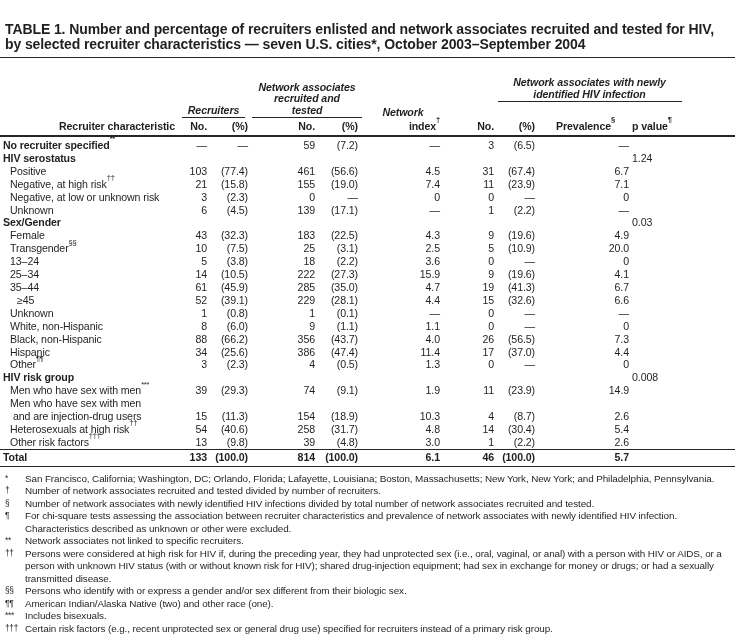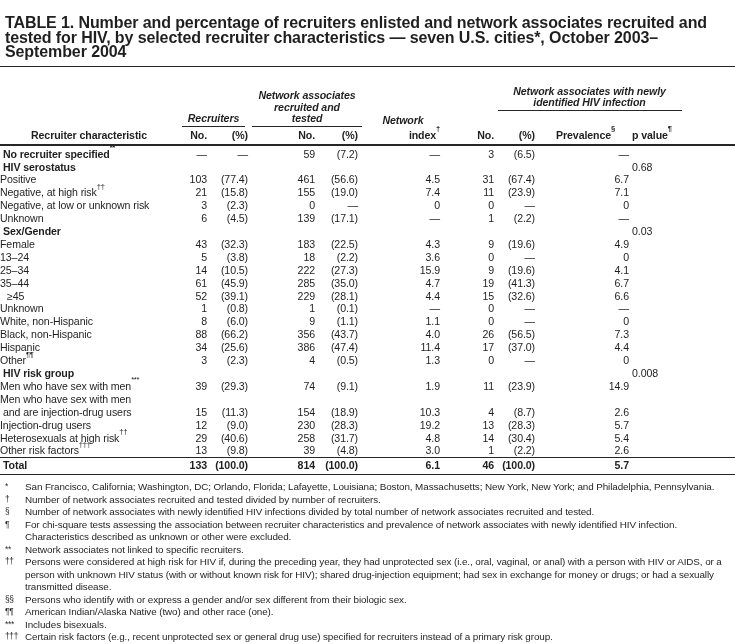--- a/index.html
+++ b/index.html
@@ -6,40 +6,40 @@
   body {
     width:735px; height:644px; overflow:hidden;
     background:#ffffff; color:#1f1f1f;
     font-family:"Liberation Sans", sans-serif;
     letter-spacing:-0.1px;
   }
   .page { width:735px; }
 
   
   .title {
-    font-weight:bold; font-size:16px; line-height:14.6px;
-    padding:16px 8px 6px 5px;
+    font-weight:bold; font-size:14px; line-height:14.6px;
+    padding:22px 8px 6px 5px;
   }
 
   
   table.maintbl {
     width:735px; border-collapse:collapse; table-layout:fixed;
     border-top:1.5px solid #262626;
   }
   td { padding:0; }
   thead td { font-weight:bold; font-size:10.6px; vertical-align:bottom; }
   .ghead td { padding-top:3px; }
   .grp { text-align:center; line-height:11.4px;font-style:italic; }
   .grp .uline {
     display:inline-block; border-bottom:1px solid #262626; padding:0 6px 1px;
   }
   .grp .uline.wide { display:block; width:184px; margin:16px auto; padding:0 0 1px; }
   .grp.noline { text-align:center; }
   .chead td { padding-top:2px; padding-bottom:3px; border-bottom:2px solid #262626; }
-  .chead .lblh { text-align:center; padding-left:3px; }
+  .chead .lblh { text-align:right; padding-left:3px; }
 
   
   .c0 { text-align:right; padding-right:3px; }
   .c1 { text-align:right; padding-right:4px; }
   .c2 { text-align:right; padding-right:3px; }
   .c3 { text-align:right; padding-right:4px; }
   .c4 { text-align:right; padding-right:4px; }
   .c5 { text-align:right; padding-right:3px; }
   .c6 { text-align:right; padding-right:4px; }
   .c7 { text-align:right; padding-right:3px; }
@@ -47,22 +47,22 @@
   .chead .c7 { text-align:center; padding-right:0; }
   .chead .c8 { padding-right:28px; }
 
   tbody td {
     font-size:10.6px; line-height:12.9px; vertical-align:bottom;
     white-space:nowrap;
   }
   tbody tr:first-child td { padding-top:2px; }
   td.lbl { text-align:left; }
   .ind0 { padding-left:3px;margin-top:16px; }
-  .ind1 { }
-  .ind2 { padding-left:7px; }
+  .ind1 { padding-left:10px; }
+  .ind2 { padding-left:17px; }
   td.lbl .cont { padding-left:3px; }
   tr.section td.lbl, tr.label-bold td.lbl { font-weight:bold; }
   tr.total td { font-weight:bold;
     border-top:1px solid #262626; border-bottom:1.5px solid #262626;
     padding-top:1px; padding-bottom:2px; }
   sup { font-size:7.6px; line-height:0; position:relative; top:-3px; letter-spacing:-0.3px; }
 
   
   .footnotes { padding:6px 2px 0 0; font-size:9.9px; line-height:12.5px; }
   .fn { display:flex; }
@@ -135,21 +135,21 @@
         <tr class="section">
           <td class="lbl ind0"><span>HIV serostatus</span></td>
           <td class="c0"></td>
           <td class="c1"></td>
           <td class="c2"></td>
           <td class="c3"></td>
           <td class="c4"></td>
           <td class="c5"></td>
           <td class="c6"></td>
           <td class="c7"></td>
-          <td class="c8">0.68</td>
+          <td class="c8">1.24</td>
         </tr>
         <tr>
           <td class="lbl ind1"><span>Positive</span></td>
           <td class="c0">103</td>
           <td class="c1">(77.4)</td>
           <td class="c2">461</td>
           <td class="c3">(56.6)</td>
           <td class="c4">4.5</td>
           <td class="c5">31</td>
           <td class="c6">(67.4)</td>
@@ -210,20 +210,32 @@
           <td class="c1">(32.3)</td>
           <td class="c2">183</td>
           <td class="c3">(22.5)</td>
           <td class="c4">4.3</td>
           <td class="c5">9</td>
           <td class="c6">(19.6)</td>
           <td class="c7">4.9</td>
           <td class="c8"></td>
         </tr>
         <tr>
+          <td class="lbl ind1"><span>Transgender</span><sup>§§</sup></td>
+          <td class="c0">10</td>
+          <td class="c1">(7.5)</td>
+          <td class="c2">25</td>
+          <td class="c3">(3.1)</td>
+          <td class="c4">2.5</td>
+          <td class="c5">5</td>
+          <td class="c6">(10.9)</td>
+          <td class="c7">20.0</td>
+          <td class="c8"></td>
+        </tr>
+        <tr>
           <td class="lbl ind1"><span>13–24</span></td>
           <td class="c0">5</td>
           <td class="c1">(3.8)</td>
           <td class="c2">18</td>
           <td class="c3">(2.2)</td>
           <td class="c4">3.6</td>
           <td class="c5">0</td>
           <td class="c6">—</td>
           <td class="c7">0</td>
           <td class="c8"></td>
@@ -354,34 +366,22 @@
           <td class="c1">(11.3)</td>
           <td class="c2">154</td>
           <td class="c3">(18.9)</td>
           <td class="c4">10.3</td>
           <td class="c5">4</td>
           <td class="c6">(8.7)</td>
           <td class="c7">2.6</td>
           <td class="c8"></td>
         </tr>
         <tr>
-          <td class="lbl ind1"><span>Injection-drug users</span></td>
-          <td class="c0">12</td>
-          <td class="c1">(9.0)</td>
-          <td class="c2">230</td>
-          <td class="c3">(28.3)</td>
-          <td class="c4">19.2</td>
-          <td class="c5">13</td>
-          <td class="c6">(28.3)</td>
-          <td class="c7">5.7</td>
-          <td class="c8"></td>
-        </tr>
-        <tr>
           <td class="lbl ind1"><span>Heterosexuals at high risk</span><sup>††</sup></td>
-          <td class="c0">29</td>
+          <td class="c0">54</td>
           <td class="c1">(40.6)</td>
           <td class="c2">258</td>
           <td class="c3">(31.7)</td>
           <td class="c4">4.8</td>
           <td class="c5">14</td>
           <td class="c6">(30.4)</td>
           <td class="c7">5.4</td>
           <td class="c8"></td>
         </tr>
         <tr>

